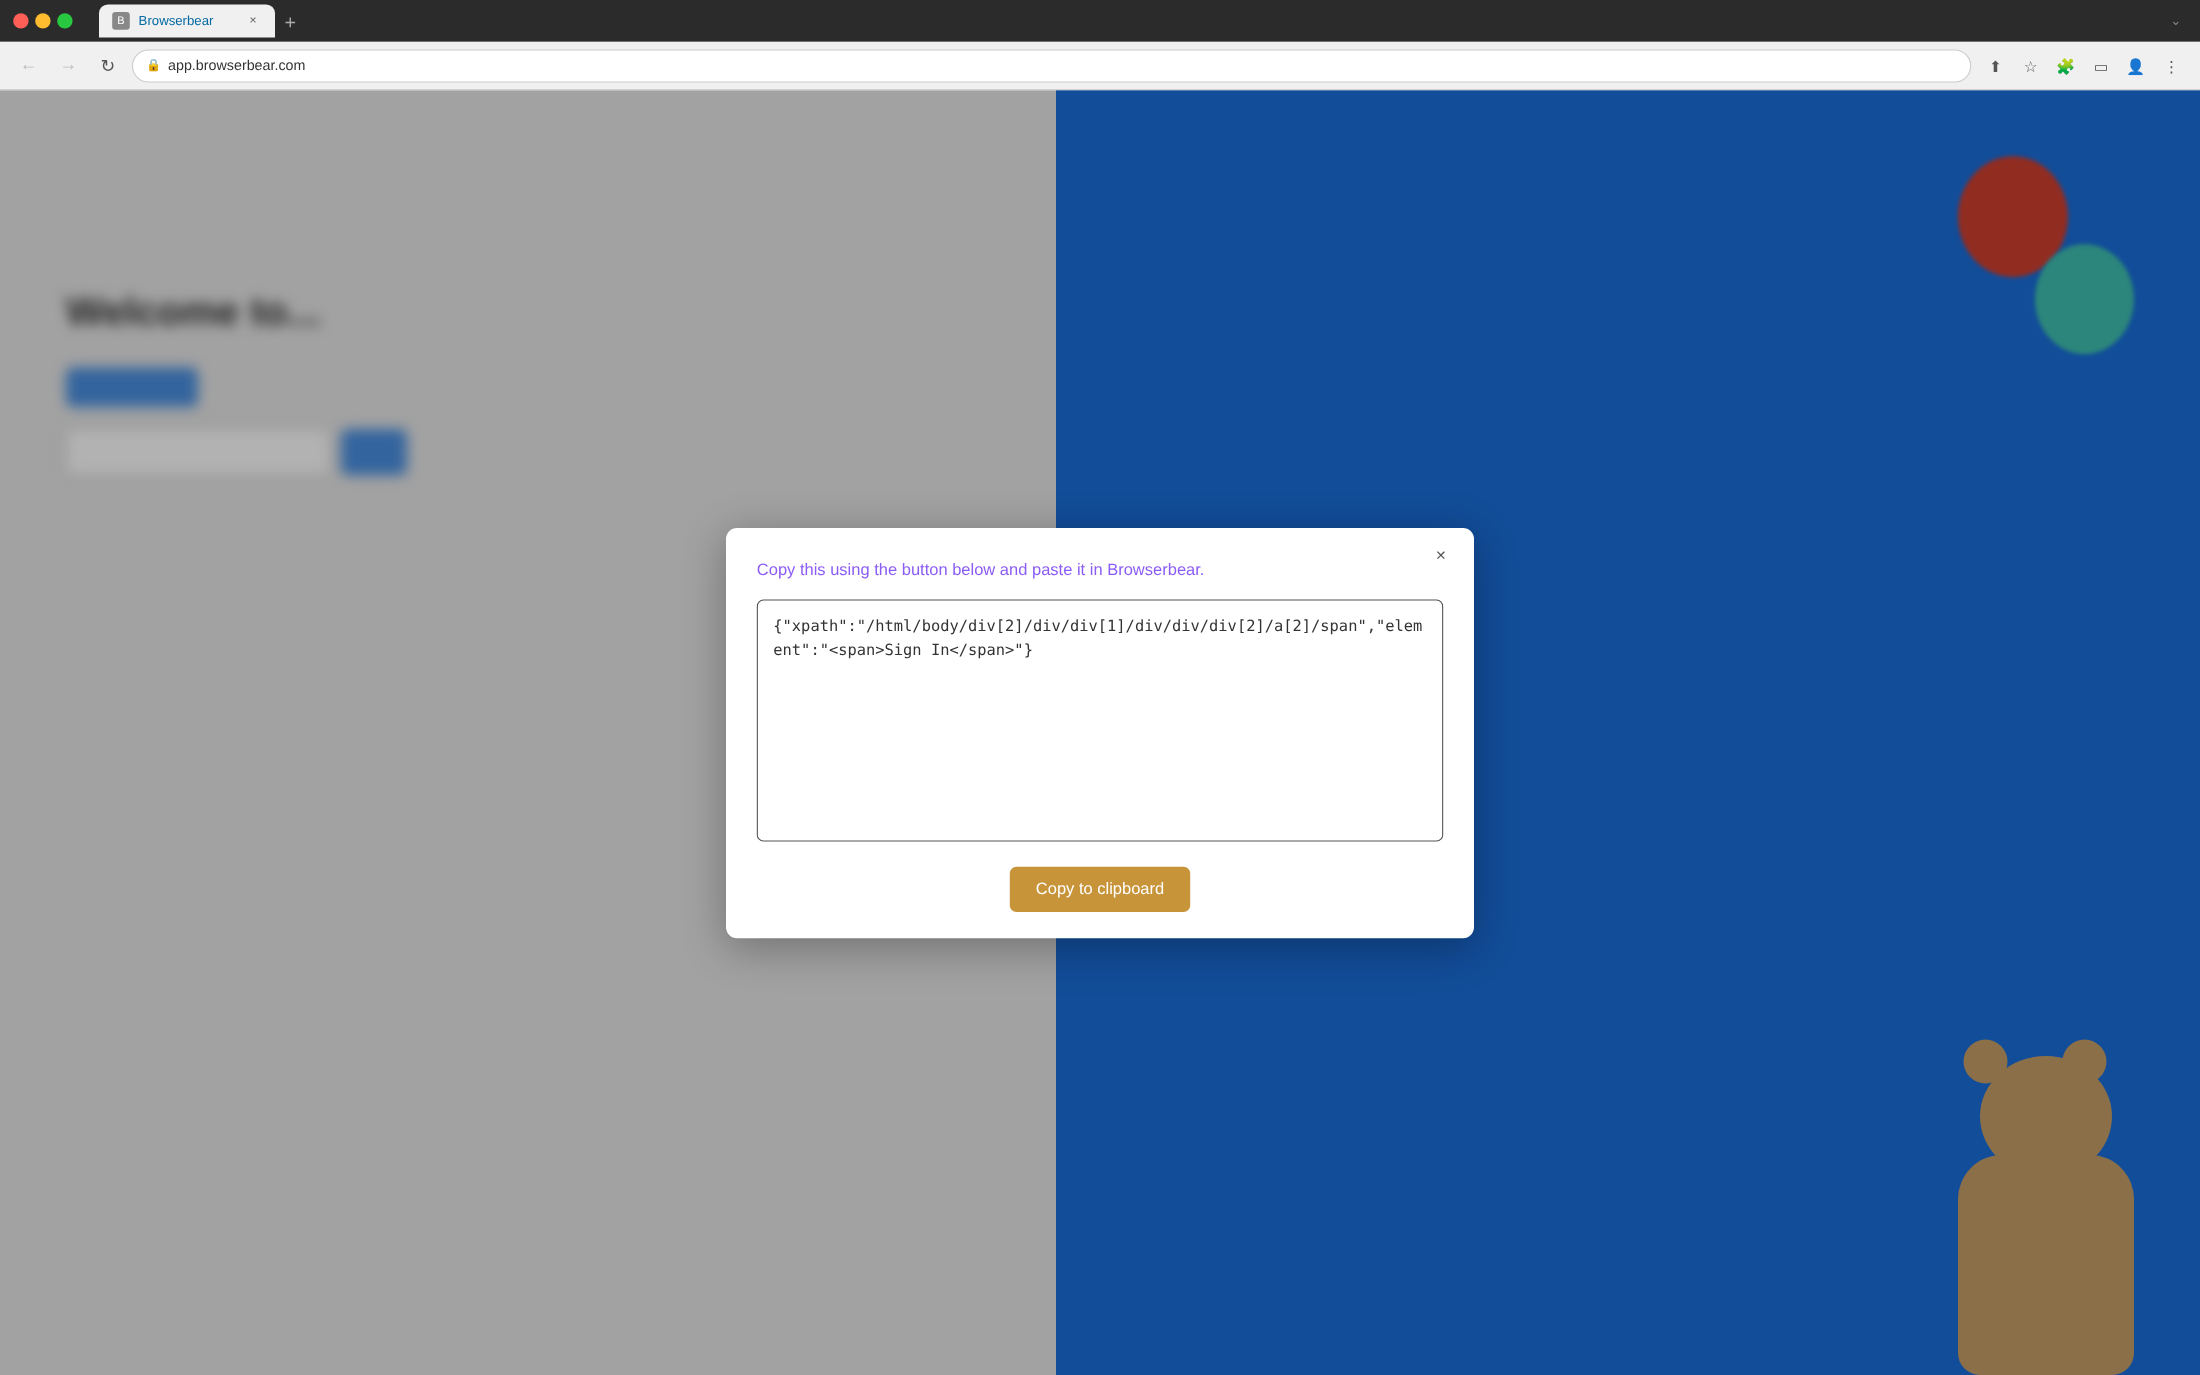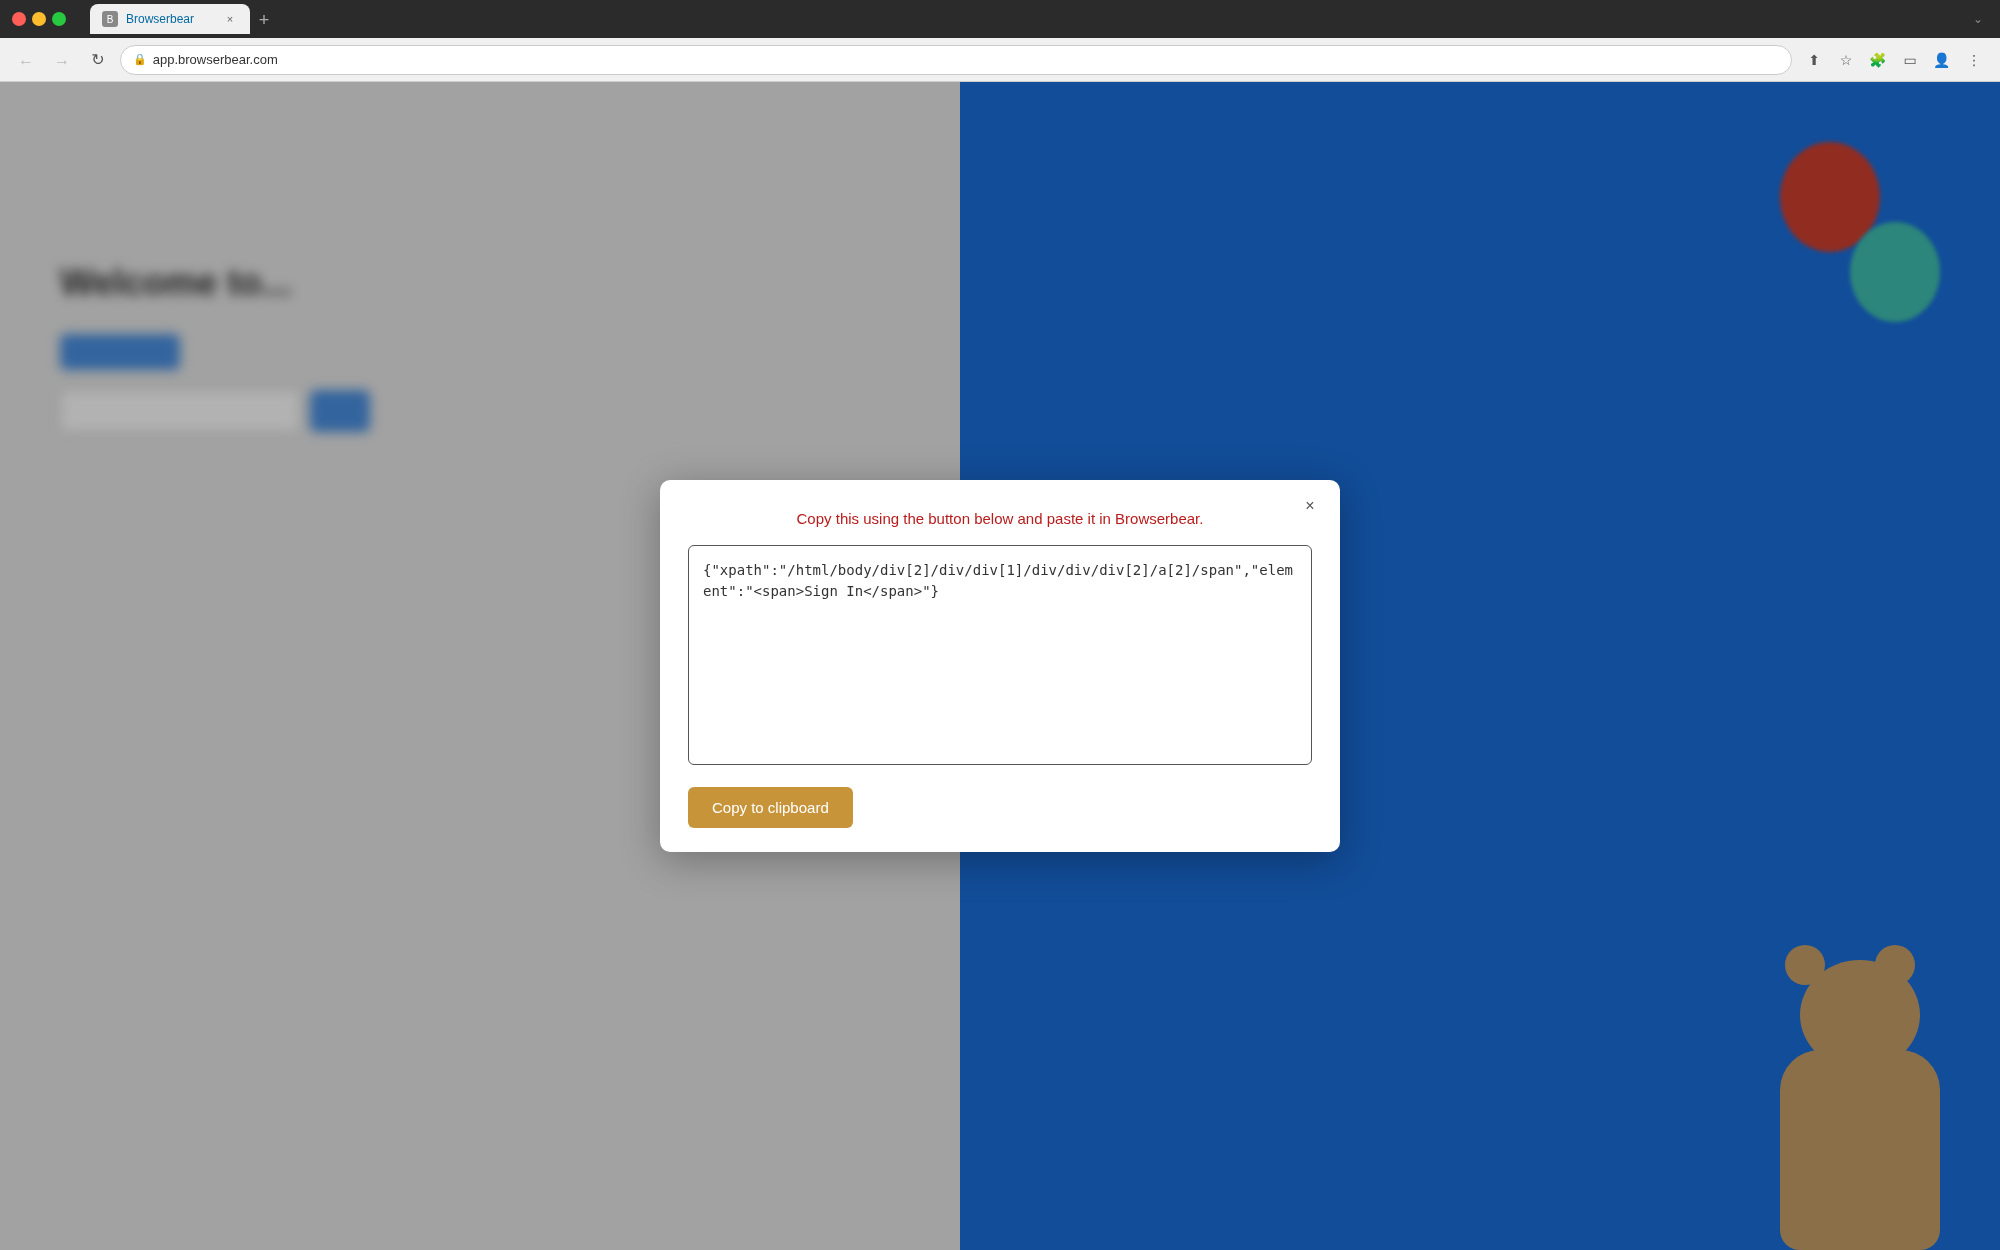--- a/index.html
+++ b/index.html
@@ -346,43 +346,42 @@
       border-radius: 50%;
       cursor: pointer;
       font-size: 16px;
       color: #555;
       background: none;
       border: none;
     }
 
     .modal-description {
       font-size: 15px;
-      color: #b91c1c;
+      color: #8b5cf6;
       margin-bottom: 16px;
       line-height: 1.4;
-      text-align: center;
     }
 
     .modal-textarea {
       width: 100%;
       height: 220px;
       border: 1.5px solid #555;
       border-radius: 6px;
       padding: 14px;
       font-size: 14px;
       color: #333;
       font-family: monospace;
       resize: none;
       outline: none;
       line-height: 1.5;
     }
 
     .modal-footer {
       display: flex;
-      justify-content: flex-start;
+      justify-content: center;
       margin-top: 18px;
     }
 
     .copy-btn {
       background: #c8943a;
       color: white;
       border: none;
       border-radius: 6px;
       padding: 12px 24px;
       font-size: 15px;

